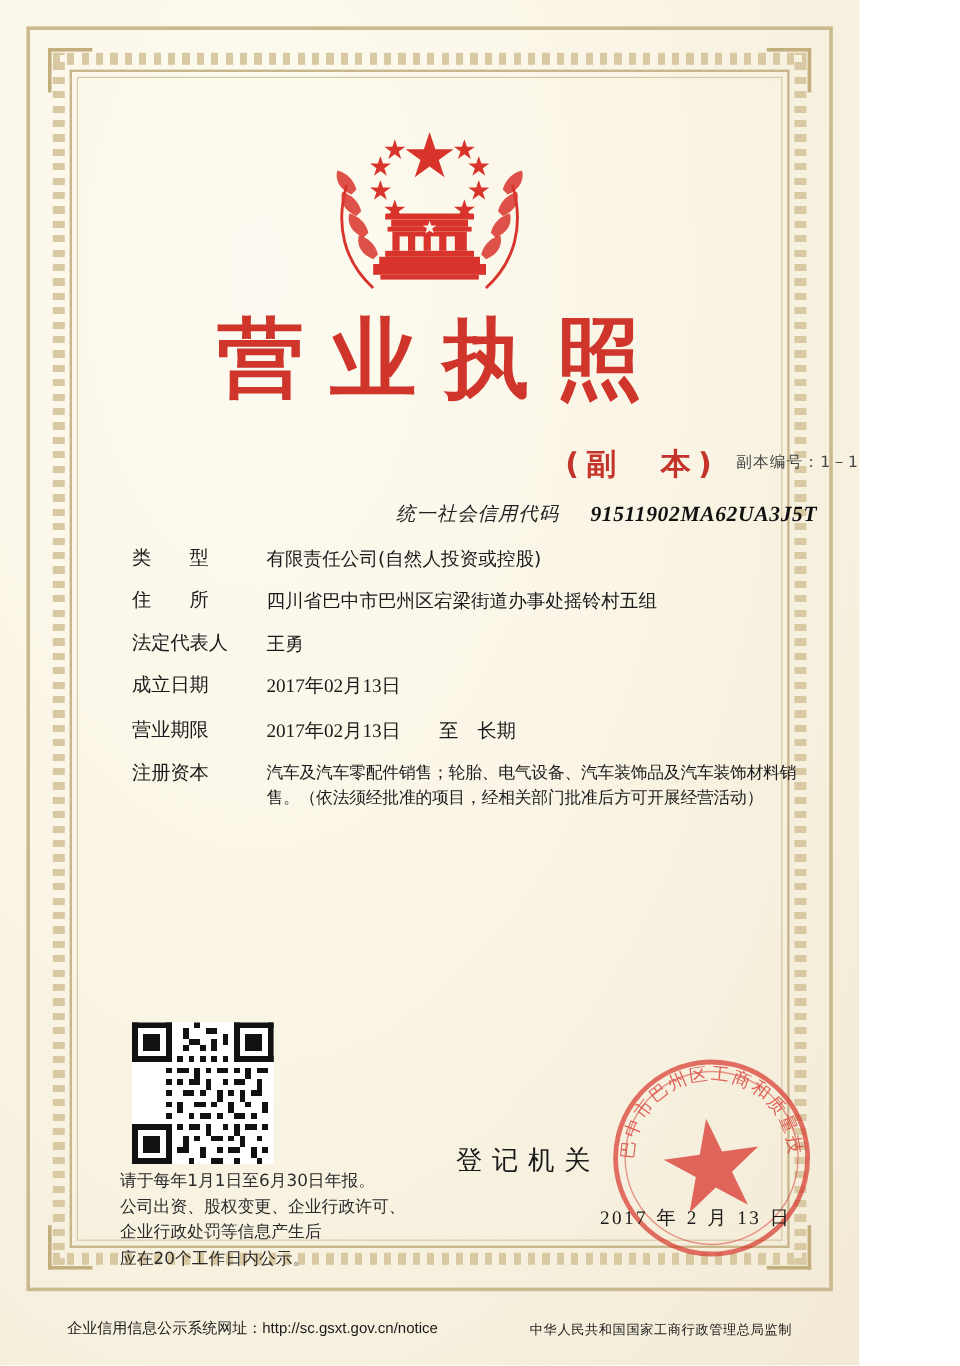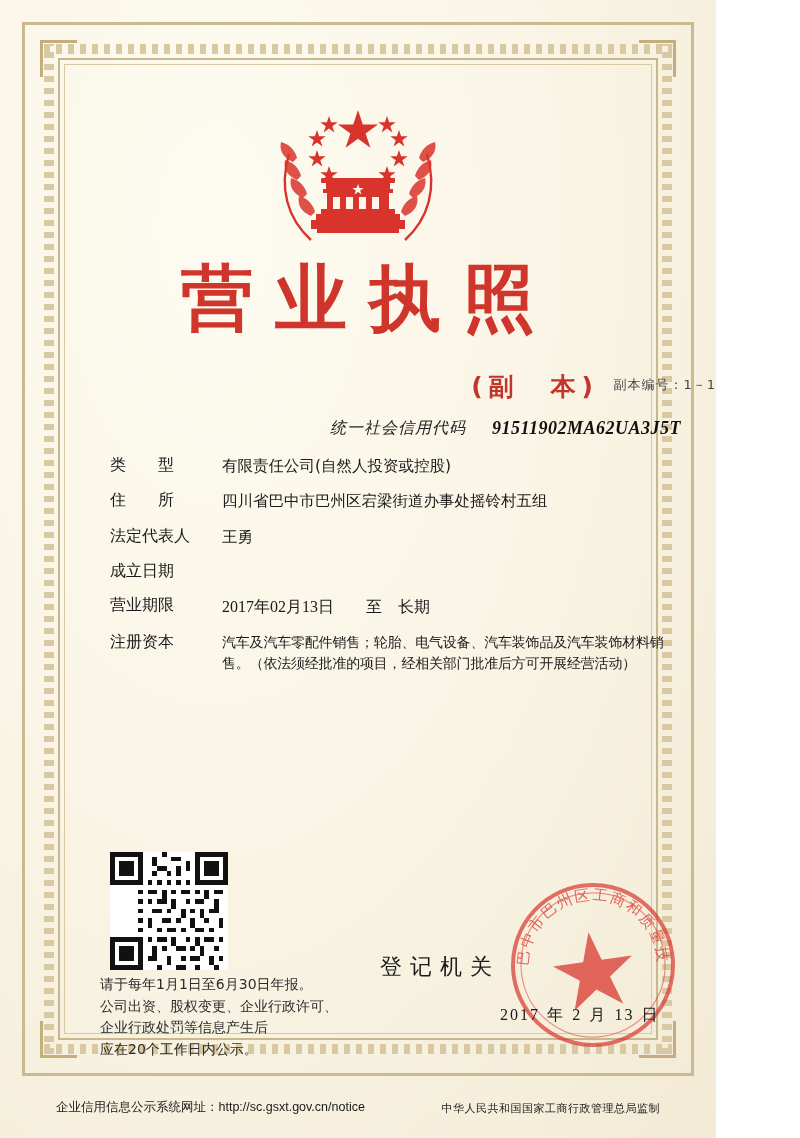--- a/index.html
+++ b/index.html
@@ -350,20 +350,21 @@
     <div class="field">
       <div class="f-label">住　　所</div>
       <div class="f-value">四川省巴中市巴州区宕梁街道办事处摇铃村五组</div>
     </div>
     <div class="field">
       <div class="f-label">法定代表人</div>
       <div class="f-value">王勇</div>
     </div>
     <div class="field">
       <div class="f-label">成立日期</div>
+      <div class="f-value num">2017年02月13日</div>
     </div>
     <div class="field">
       <div class="f-label">营业期限</div>
       <div class="f-value num">2017年02月13日　　至　长期</div>
     </div>
     <div class="field">
       <div class="f-label">注册资本</div>
       <div class="f-value scope">汽车及汽车零配件销售；轮胎、电气设备、汽车装饰品及汽车装饰材料销售。（依法须经批准的项目，经相关部门批准后方可开展经营活动）</div>
     </div>
   </div>

